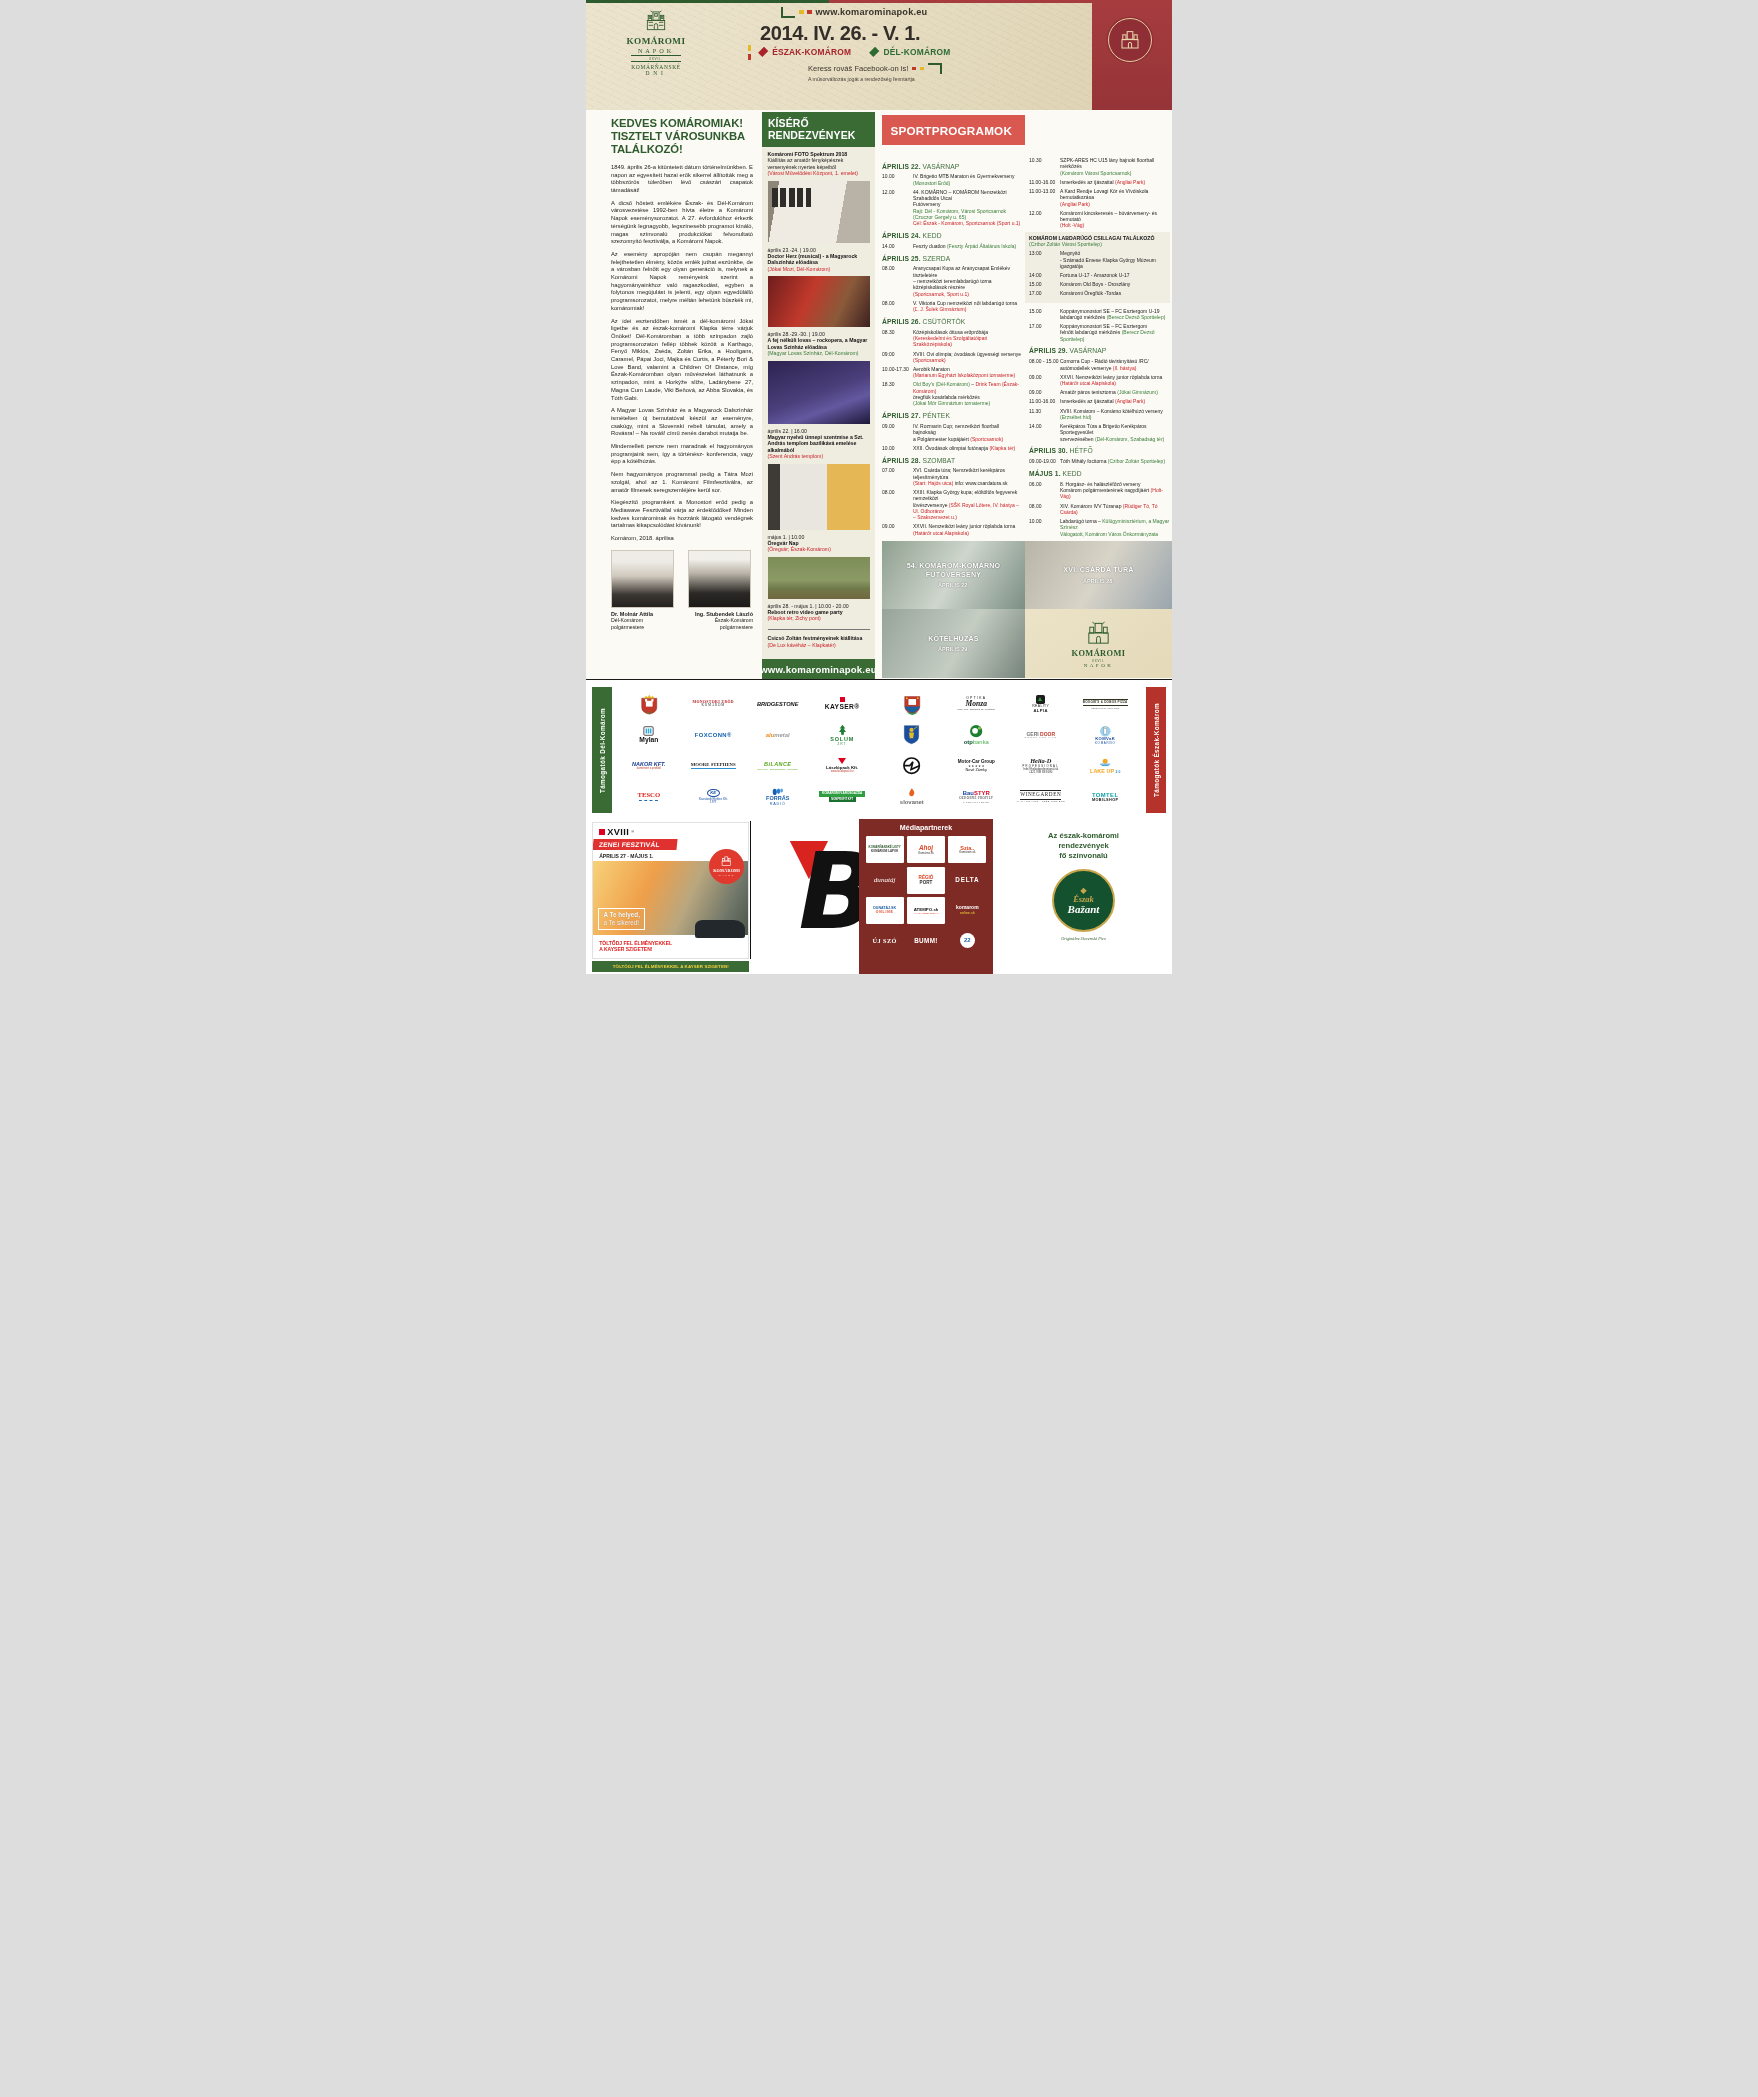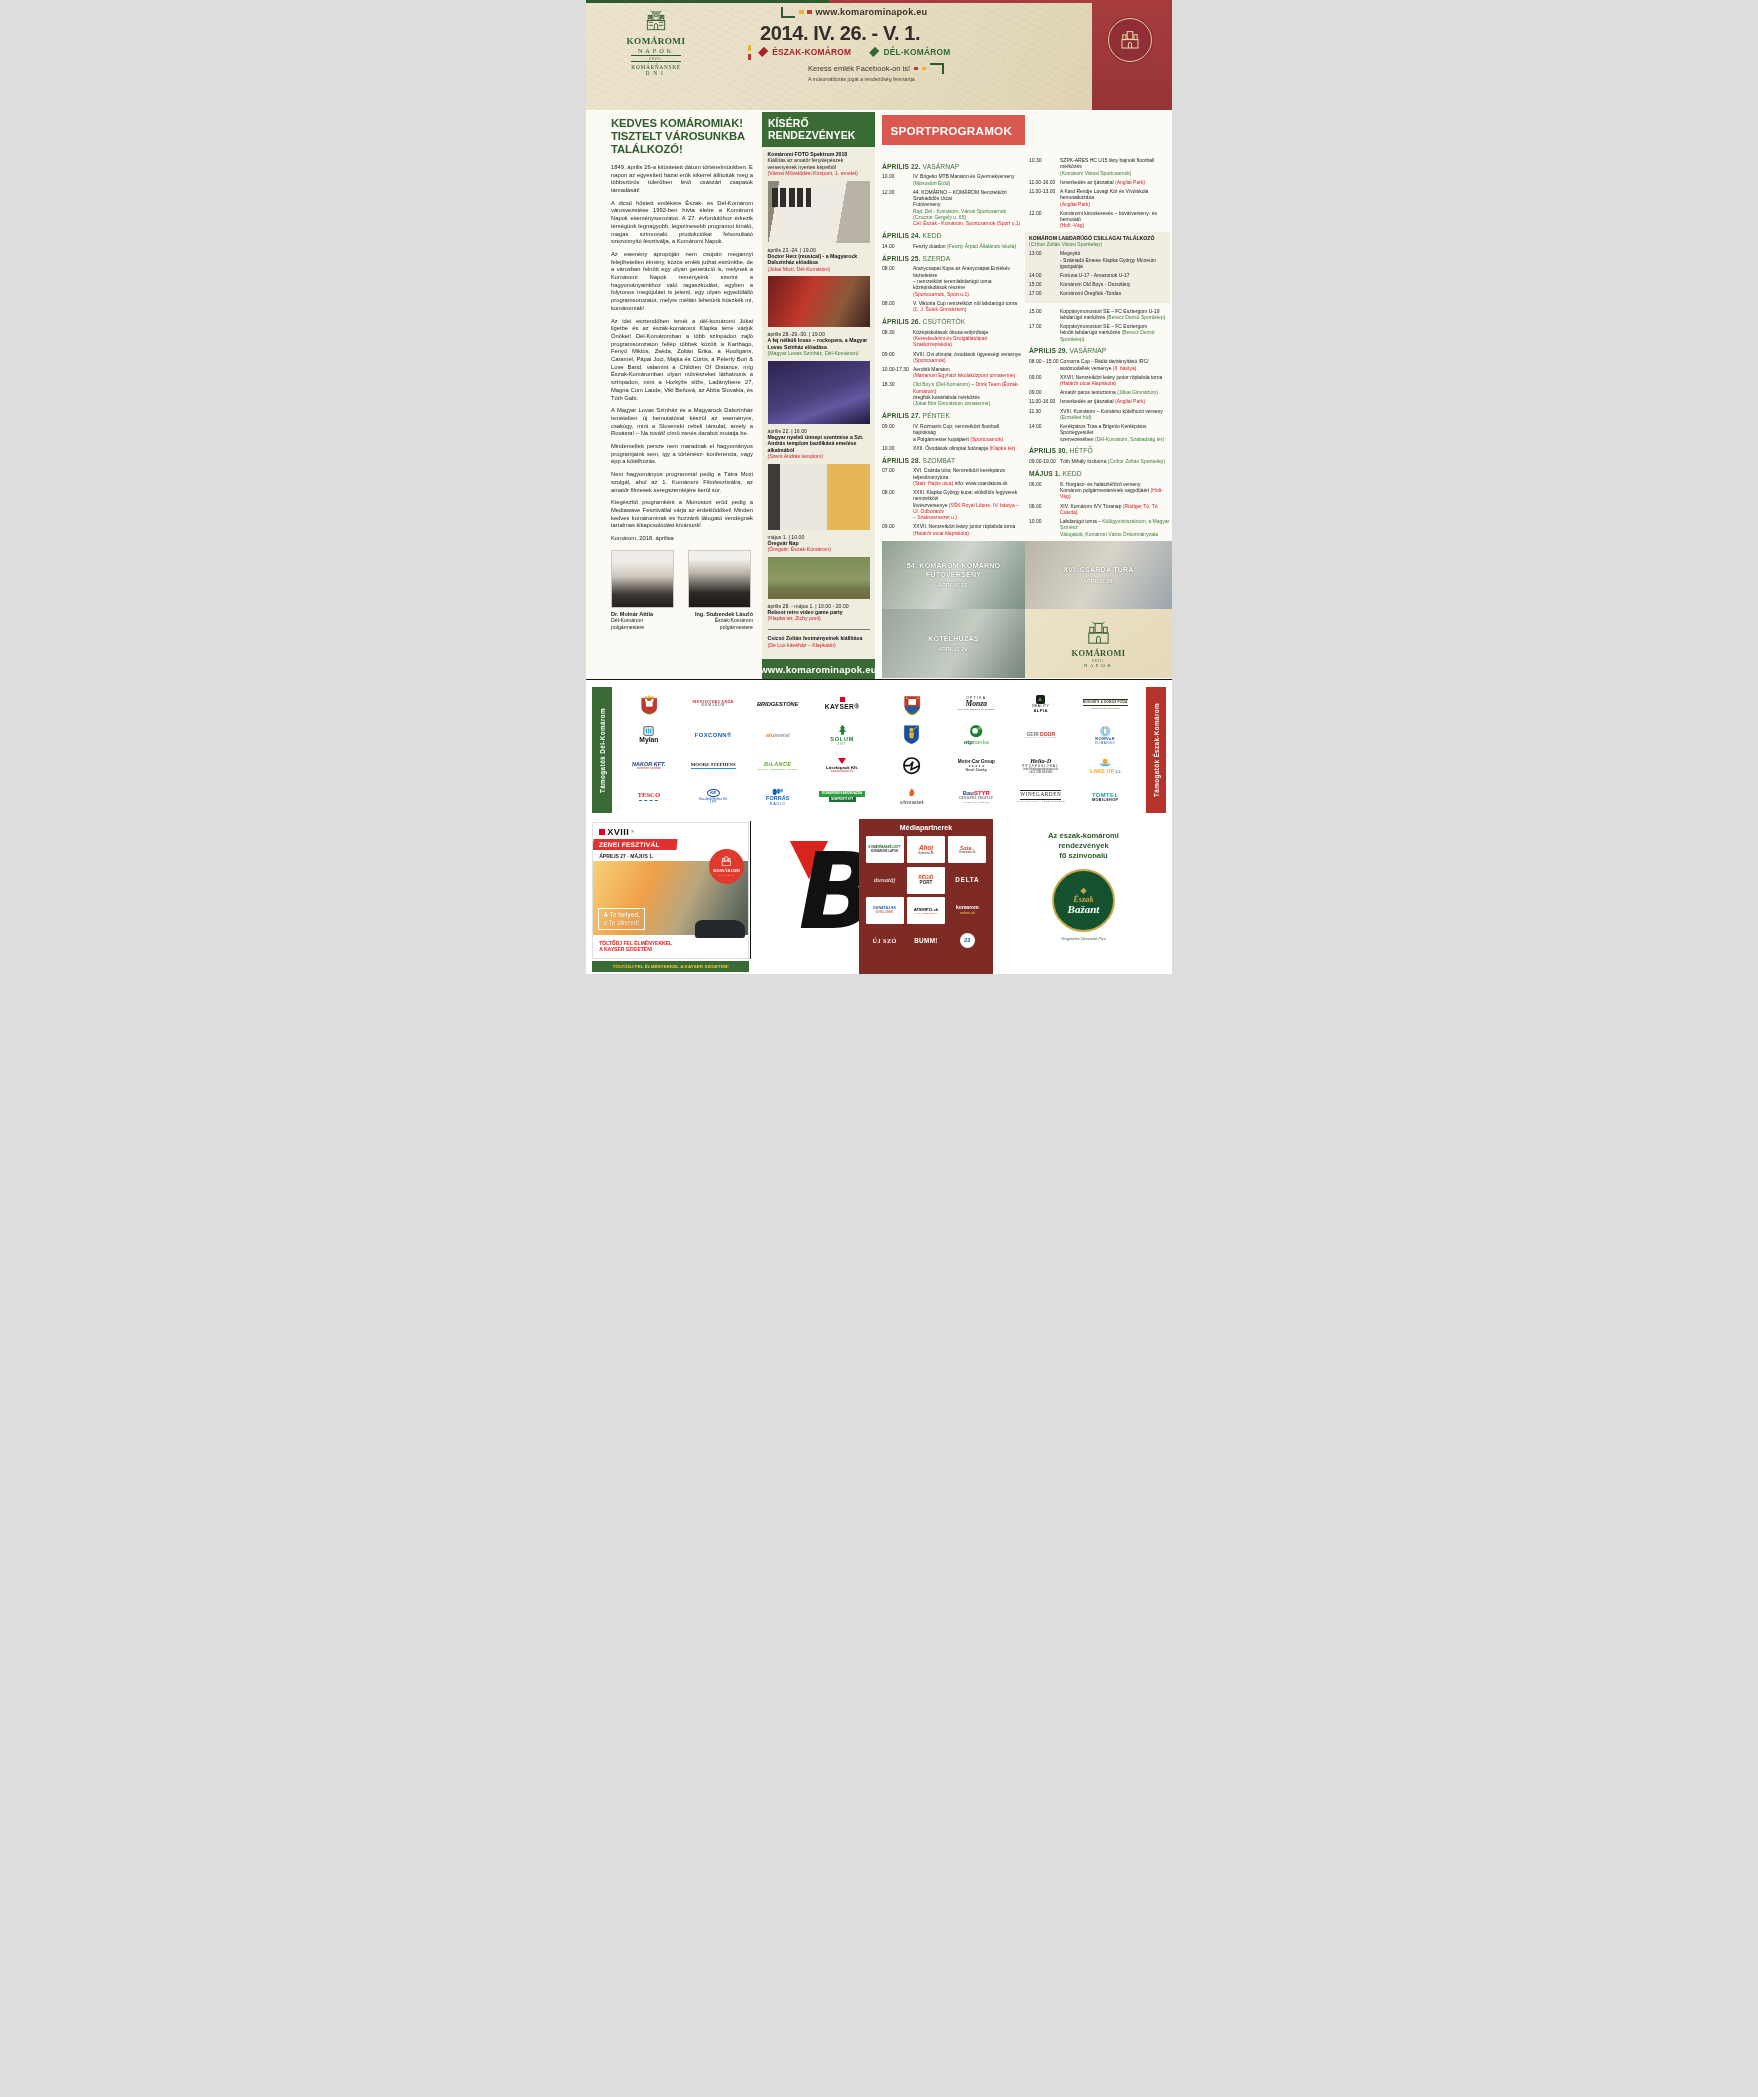--- a/index.html
+++ b/index.html
@@ -280,21 +280,21 @@
         <span class="url-text" data-name="website-url">www.komarominapok.eu</span>
       </div>
       <div class="big-dates" data-name="event-dates">2014. IV. 26. - V. 1.</div>
       <div class="cities" data-name="cities-row">
         <span class="diamond n" data-name="diamond-icon-north"></span>
         <span class="city-n" data-name="city-north">ÉSZAK-KOMÁROM</span>
         <span class="diamond s" data-name="diamond-icon-south"></span>
         <span class="city-s" data-name="city-south">DÉL-KOMÁROM</span>
       </div>
       <div class="fb-row" data-name="facebook-row">
-        <span class="fb-text" data-name="facebook-text">Keress emlék Facebook-on is!</span>
+        <span class="fb-text" data-name="facebook-text">Keress rováš Facebook-on is!</span>
         <span class="sq rd" data-name="dash-red-2"></span>
         <span class="sq y" data-name="dash-yellow-2"></span>
         <span class="bracket" style="border-left:none;border-right:2.1px solid #2e5b2d;transform:scaleY(-1);" data-name="map-border-decoration-2"></span>
       </div>
       <div class="disclaimer" data-name="disclaimer">A műsorváltozás jogát a rendezőség fenntartja</div>
     </div>
     <div class="vdash" style="left:162px;top:42px;" data-name="dash-column">
       <span style="background:#e3b928;" data-name="dash-yellow-3"></span>
       <span style="background:#c0392b;" data-name="dash-red-3"></span>
     </div>

